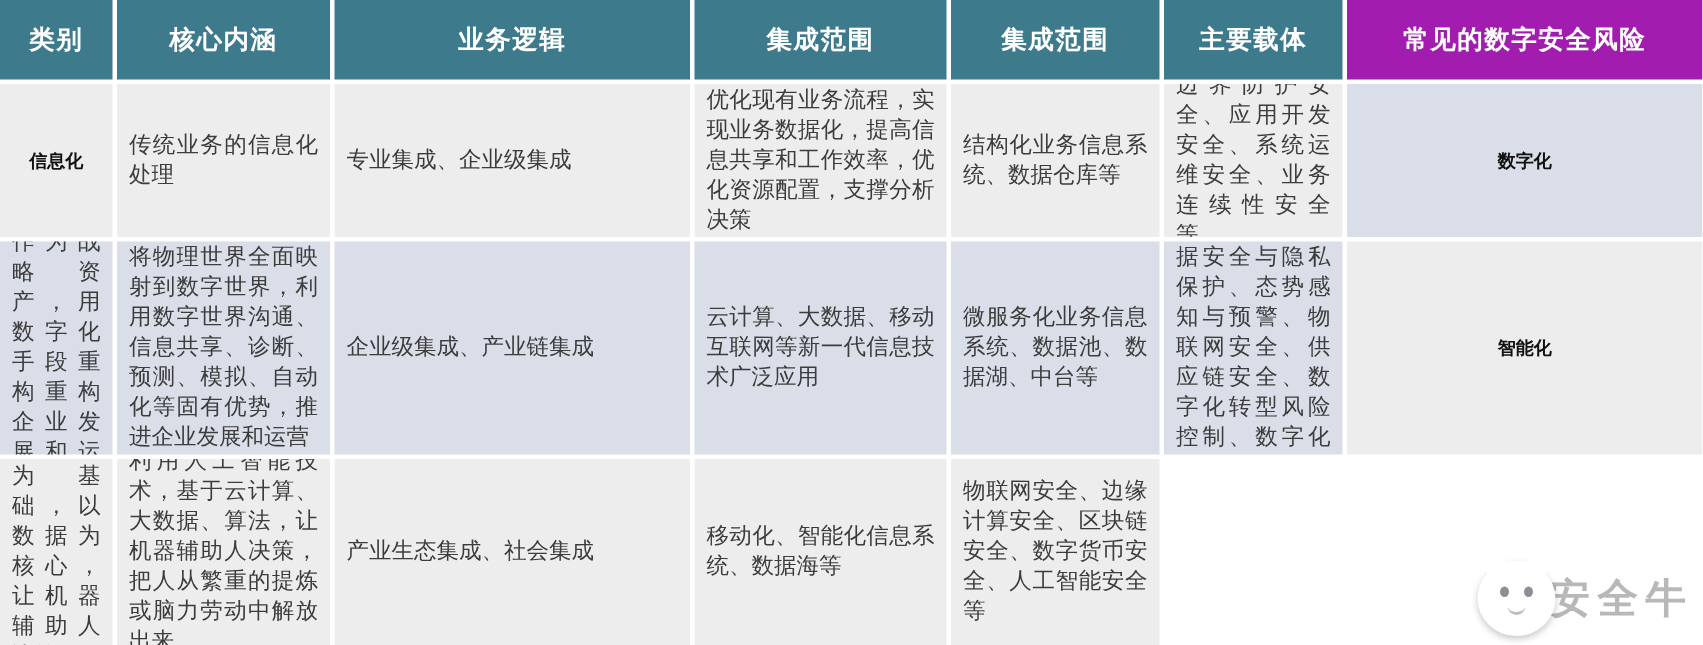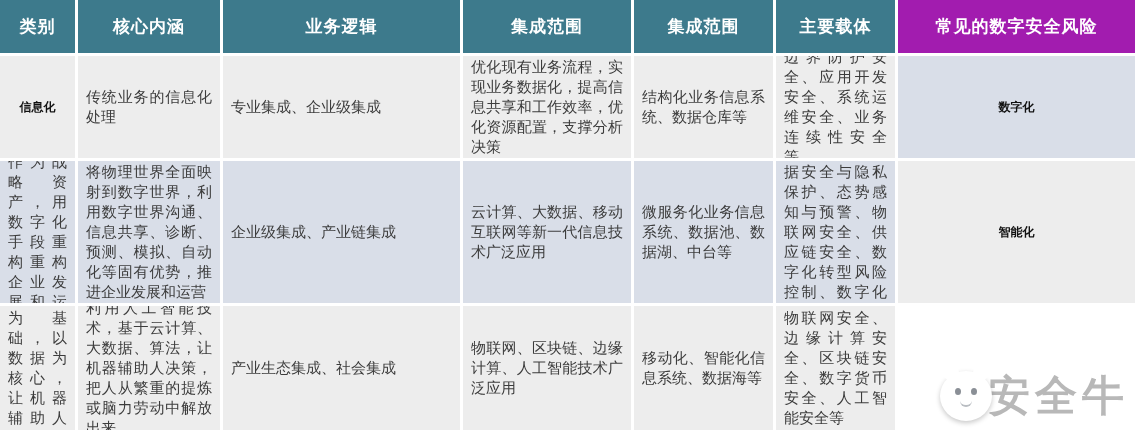--- a/index.html
+++ b/index.html
@@ -105,21 +105,21 @@
     position: absolute;
     left: 20px;
     top: 30px;
     width: 12px;
     height: 6px;
     border-bottom: 2px solid #b9bdc2;
     border-radius: 0 0 10px 10px;
   }
   .brand-text {
     margin-left: -4px;
-    font-size: 42px;
+    font-size: 27px;
     font-weight: bold;
     color: rgba(125,125,125,0.55);
     letter-spacing: 5px;
     text-shadow: 1px 1px 0 rgba(255,255,255,0.8);
     white-space: nowrap;
     z-index: 1;
   }
 </style>
 </head>
 <body>
@@ -174,23 +174,20 @@
 
     <div class="cat row-light">智能化</div>
     <div class="cell row-light">
         <span>以算力为基础，以数据为核心，让机器辅助人决策</span>
       </div>
     <div class="cell row-light">
         <span>利用人工智能技术，基于云计算、大数据、算法，让机器辅助人决策，把人从繁重的提炼或脑力劳动中解放出来</span>
       </div>
     <div class="cell row-light">
         <span>产业生态集成、社会集成</span>
-      </div>
-    <div class="cell row-light">
-        <span>物联网、区块链、边缘计算、人工智能技术广泛应用</span>
       </div>
     <div class="cell row-light">
         <span>移动化、智能化信息系统、数据海等</span>
       </div>
     <div class="cell row-light">
         <span>物联网安全、边缘计算安全、区块链安全、数字货币安全、人工智能安全等</span>
       </div>
 
   </div>
 

